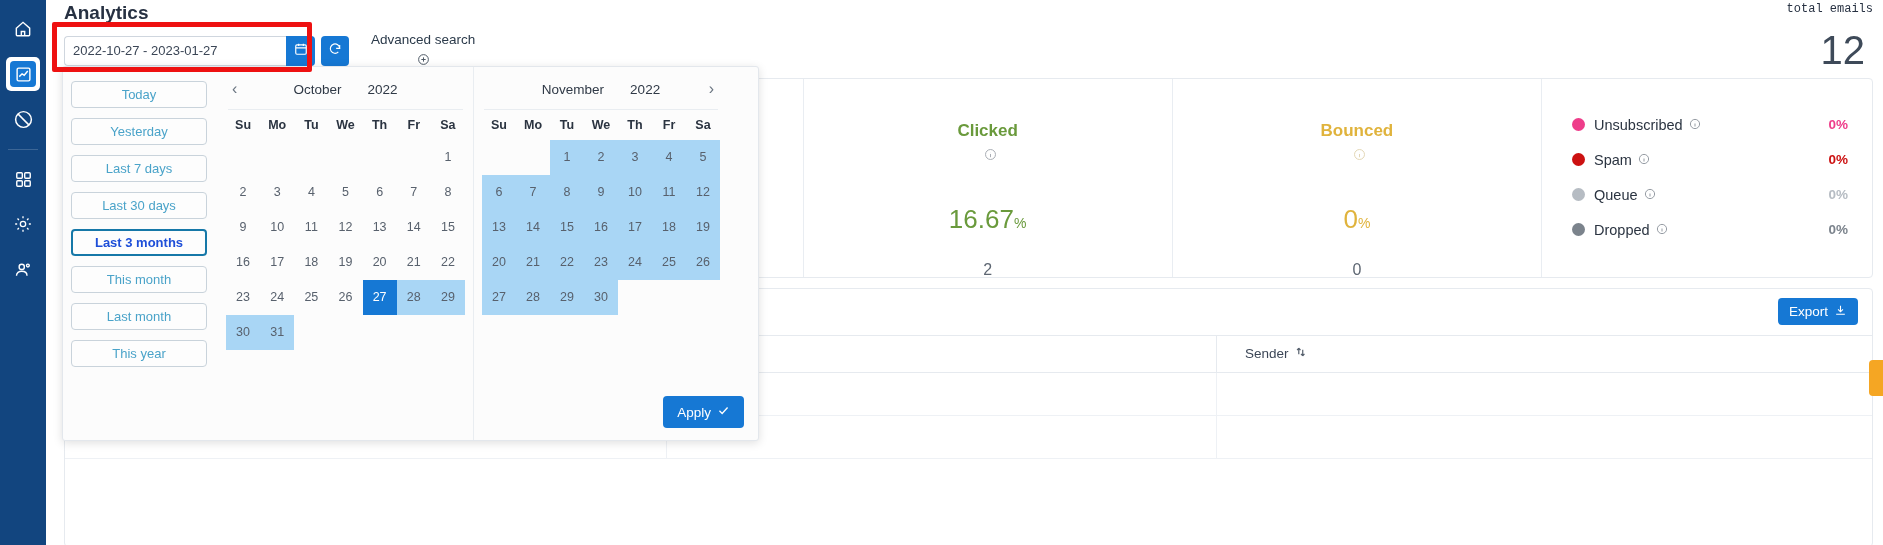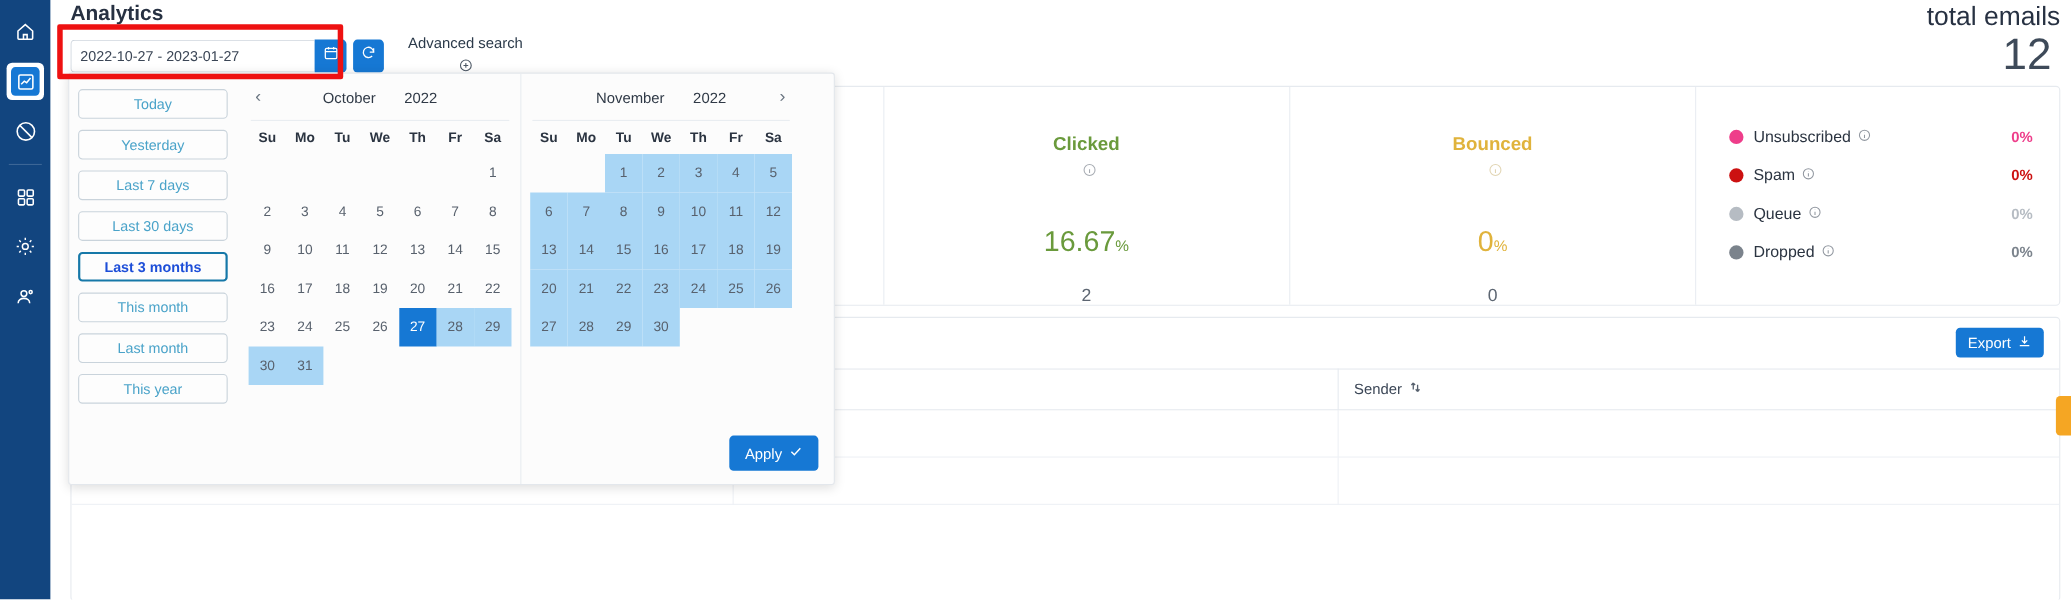--- a/index.html
+++ b/index.html
@@ -32,21 +32,21 @@
 
   
   .main { position:absolute; left:46px; top:0; right:0; height:545px; background:#ffffff; }
 
   .page-title {
     position:absolute; left:18px; top:2px;
     font-size:19px; font-weight:bold; color:#273142;
   }
   .total-emails-label {
     position:absolute; right:10px; top:2px;
-    font-size:24px; color:#273142; white-space:nowrap;
+    font-size:12px; color:#273142; white-space:nowrap;font-family:Liberation Mono, monospace;
   }
   .total-emails-value {
     position:absolute; right:18px; top:28px;
     font-size:40px; color:#3e4a59; font-weight:400;
   }
 
   
   .toolbar { position:absolute; left:18px; top:32px; display:flex; align-items:center; }
   .range-input {
     width: 222px; height: 30px; border:1px solid #cfd6de; border-right:none;
@@ -104,21 +104,21 @@
   .export-btn {
     position:absolute; right:14px; top:9px; height:27px; padding:0 11px;
     background:#1678d4; color:#fff; border-radius:4px; font-size:13.5px;
     display:flex; align-items:center; gap:6px;
   }
   .table-head {
     display:flex; height:38px; align-items:center;
     border-top:1px solid #e6eaef; border-bottom:1px solid #e6eaef;
     font-size:13.5px; color:#3b4656;
   }
-  .th { padding:0 14px; }
+  .th { padding:0 28px; }
   .th.c1 { width:206px; }
   .th.c2 { width:395px; }
   .th.c3 { width:550px; border-left:1px solid #e6eaef; height:38px; line-height:38px;}
   .th.c4 { flex:1; border-left:1px solid #e6eaef; height:38px; line-height:38px; display:flex; align-items:center; gap:6px;}
   .tr { display:flex; height:43px; align-items:center; border-bottom:1px solid #eef1f5; font-size:13.5px; color:#3b4656; }
   .td { padding:0 14px; height:43px; line-height:43px; }
   .td.c1 { width:206px; }
   .td.c2 { width:395px; }
   .td.c3 { width:550px; border-left:1px solid #eef1f5; }
   .td.c4 { flex:1; border-left:1px solid #eef1f5; }

